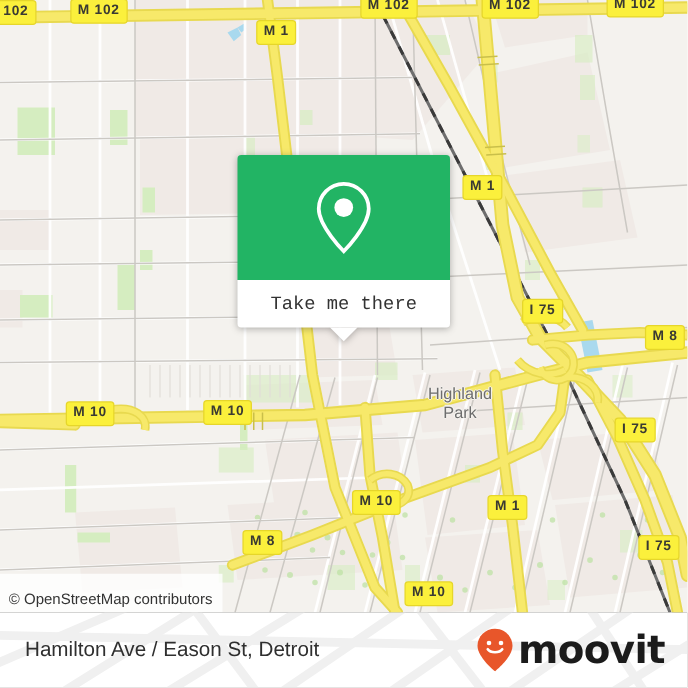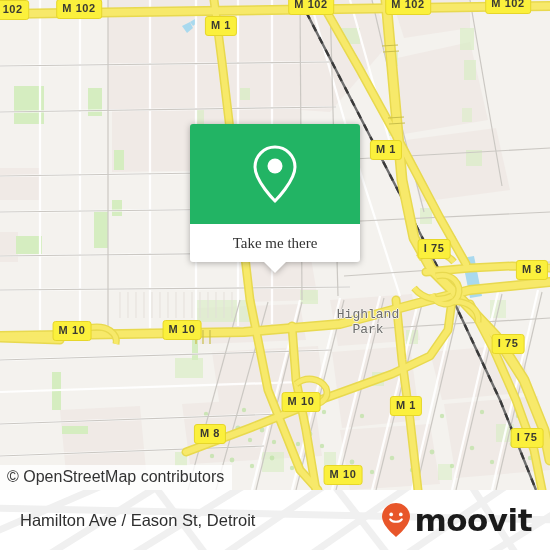--- a/index.html
+++ b/index.html
@@ -40,21 +40,21 @@
     position:absolute;
     transform:translate(-50%,-50%);
     text-align:center;
     color:#6d6d6d;
     font-size:13px;
     line-height:15px;
     white-space:pre;
     text-shadow:
        1px 0 0 rgba(244,242,238,.95),-1px 0 0 rgba(244,242,238,.95),
        0 1px 0 rgba(244,242,238,.95),0 -1px 0 rgba(244,242,238,.95);
-    font-family:Liberation Mono, monospace;
+    font-family:Liberation Sans, sans-serif;
   }
 
   
   .popup{
     position:absolute;
     left:190px;top:124px;
     width:170px;
     filter:drop-shadow(0 1px 3px rgba(0,0,0,.30));
   }
   .popup-body{
@@ -67,39 +67,39 @@
   .popup-foot{
     background:#ffffff;
     height:38px;
     border-radius:0 0 3px 3px;
     display:flex;align-items:center;justify-content:center;
     position:relative;
   }
   .popup-foot-label{
     color:#333333;
     font-size:15px;
-    font-family:Liberation Serif, serif;
+    font-family:Liberation Mono, monospace;
   }
   .popup-tail{
     position:absolute;
     left:50%;bottom:-11px;
     width:0;height:0;
     transform:translateX(-50%);
     border-left:11px solid transparent;
     border-right:11px solid transparent;
     border-top:11px solid #ffffff;
   }
 
   
   .attrib{
     position:absolute;left:0;bottom:0;
     background:rgba(255,255,255,.80);
     color:#333333;
-    font-size:16px;
-    padding:3px 8px 4px 7px;
+    font-size:12px;
+    padding:13px 8px 4px 7px;
     white-space:nowrap;
     font-family:"Liberation Sans","DejaVu Sans",sans-serif;
   }
 
   
   .footer{
     position:absolute;left:0;top:490px;
     width:550px;height:60px;
     background:#a3a3a3;
     overflow:hidden;

